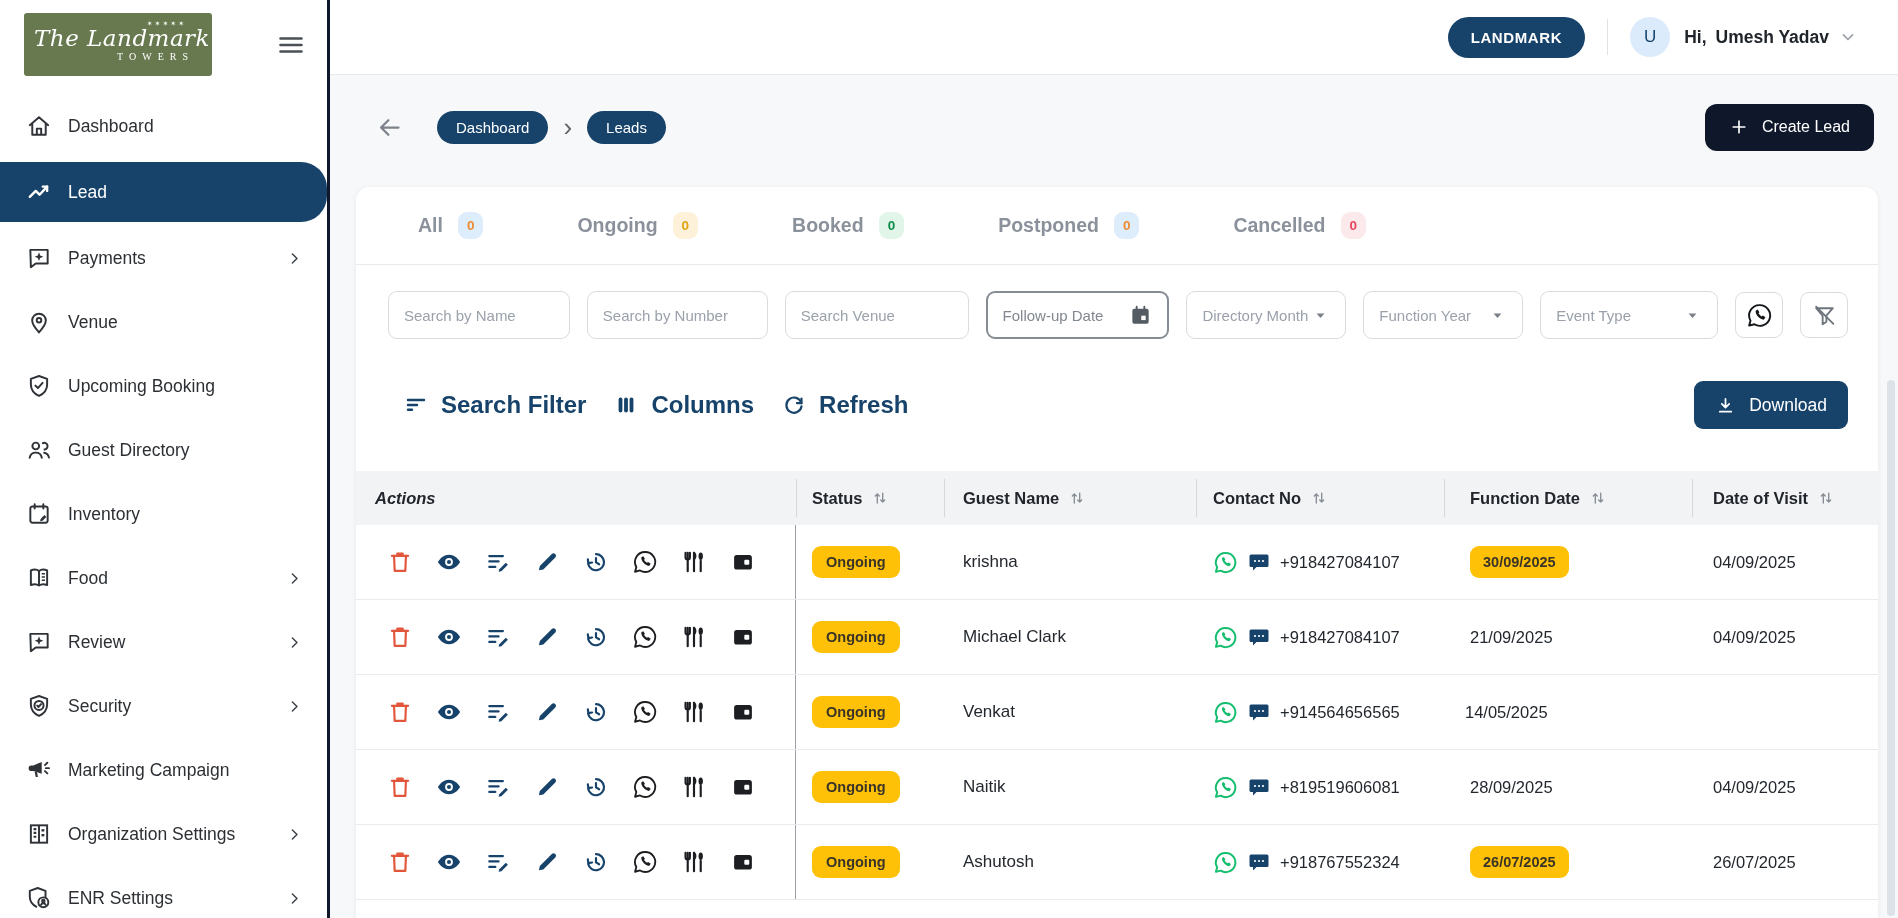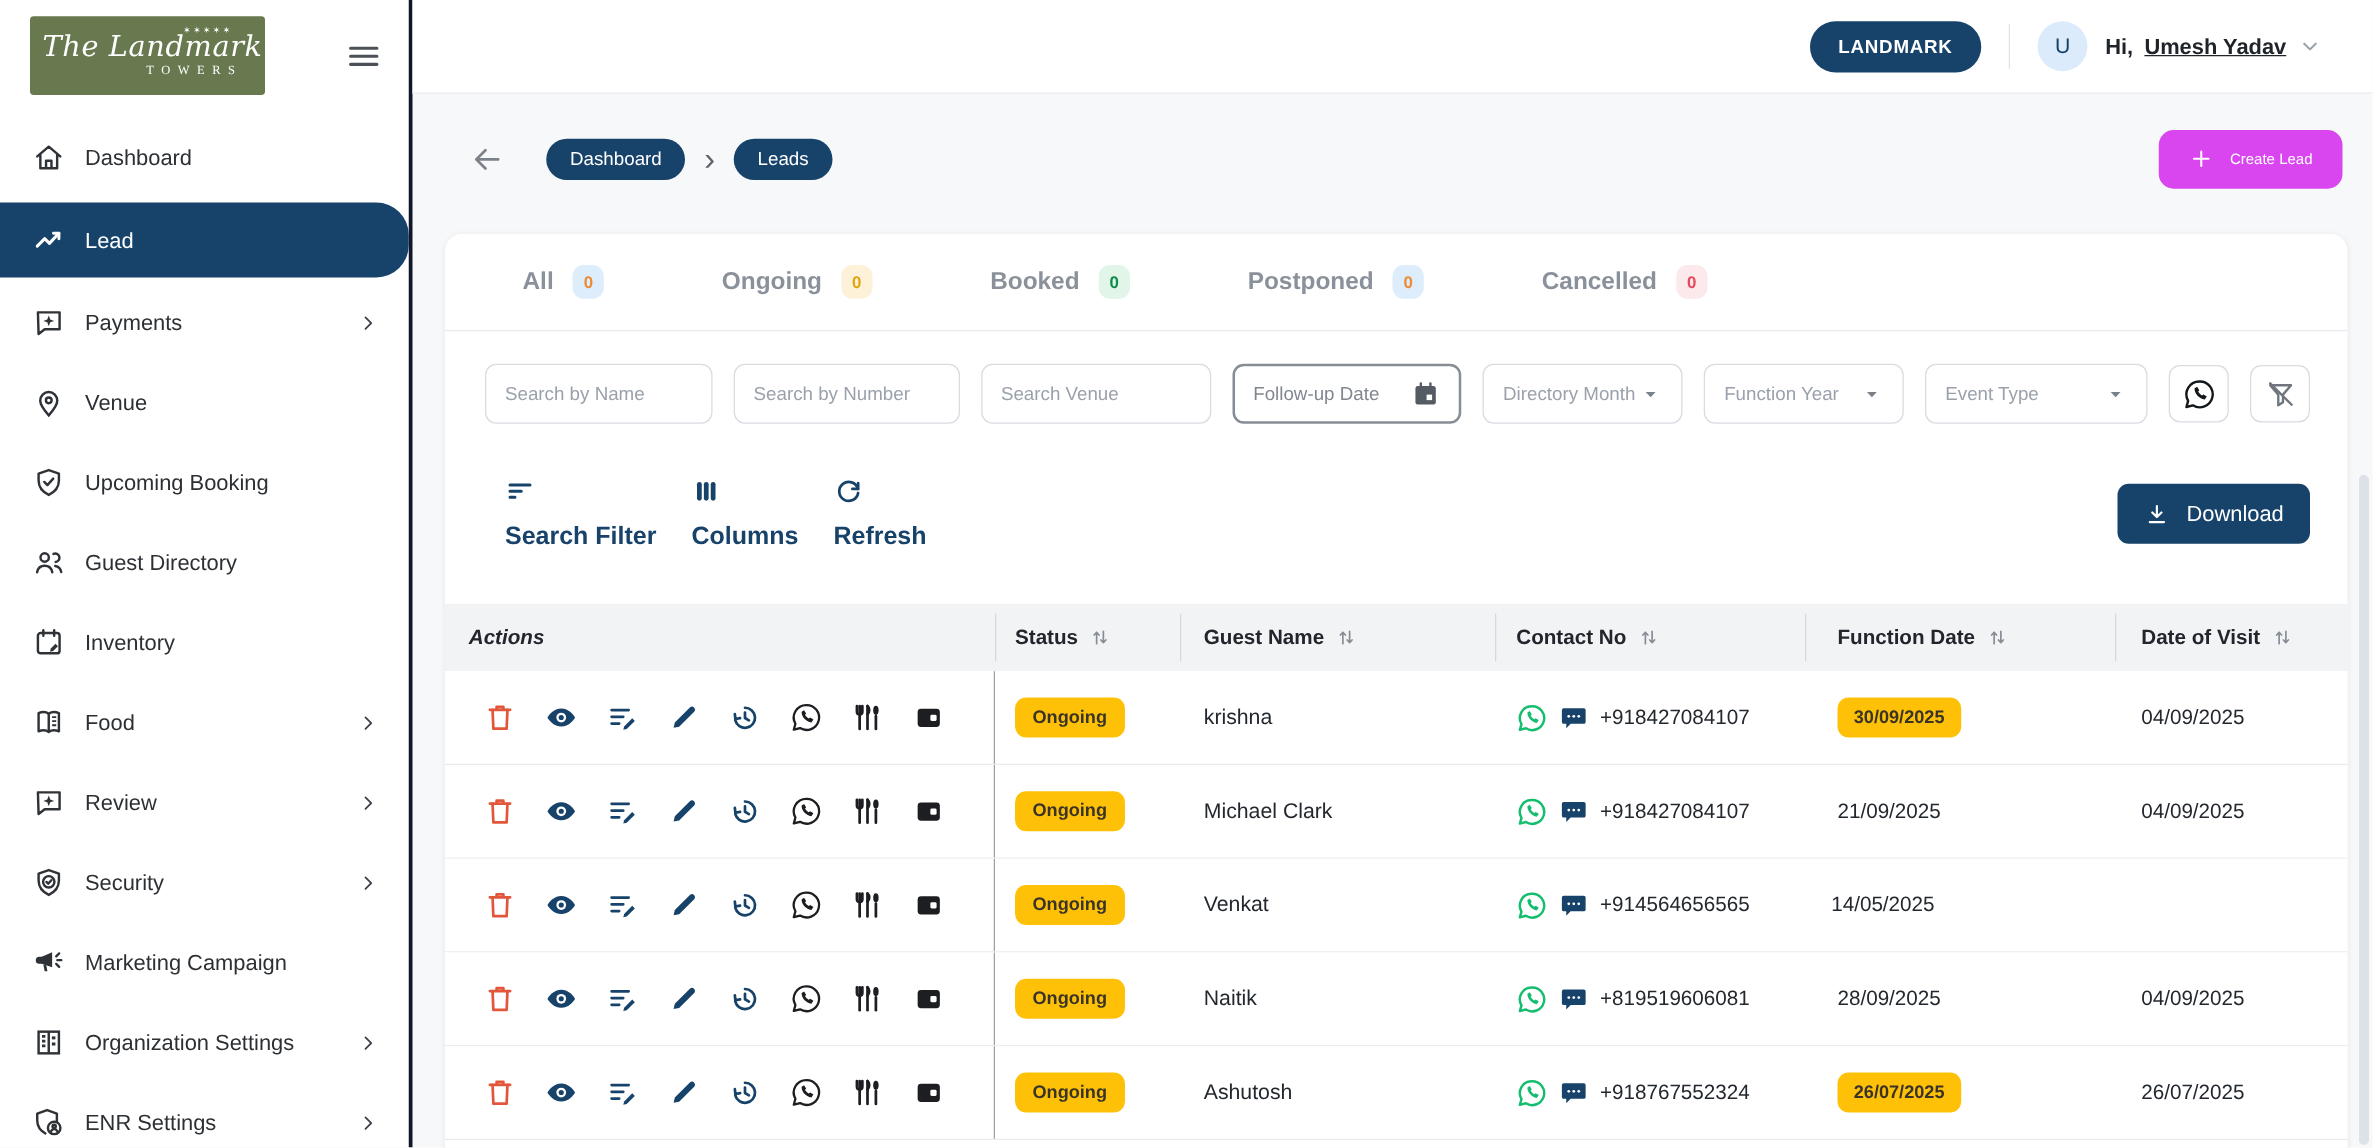--- a/index.html
+++ b/index.html
@@ -31,31 +31,31 @@
   .main { flex:1; display:flex; flex-direction:column; min-width:0; }
   .topbar { height:75px; background:#fff; border-bottom:1px solid #e8eaee; display:flex; align-items:center;
             justify-content:flex-end; padding-right:40px; gap:14px; flex:none; }
   .org-pill { background:#17436B; color:#fff; font-weight:700; letter-spacing:.6px; font-size:15px;
               padding:12px 23px; border-radius:23px; border:none; cursor:pointer; font-family:inherit; }
   .topbar-divider { width:1px; height:36px; background:#dfe2e6; margin:0 8px; }
   .avatar { width:40px; height:40px; border-radius:50%; background:#dcebfb; color:#17436B;
             display:flex; align-items:center; justify-content:center; font-size:17px; }
   .greet-wrap { display:flex; gap:9px; cursor:pointer; }
   .greeting { font-size:17.5px; font-weight:600; color:#1f242a; }
-  .user-name { font-size:17.5px; font-weight:700; color:#1f242a;text-decoration:underline; }
+  .user-name { font-size:17.5px; font-weight:700; color:#1f242a; }
   .user-caret { width:20px; height:20px; color:#9aa0a8; }
 
   
   .content { flex:1; padding:26px 20px 0 26px; min-height:0; }
   .crumb-row { display:flex; align-items:center; height:52px; padding-left:20px; }
   .back-arrow { width:27px; height:27px; color:#7c828a; cursor:pointer; margin-right:34px; }
   .crumb-pill { background:#17436B; color:#fff; font-size:15px; padding:8px 19px; border-radius:18px; cursor:pointer; }
   .crumb-sep { color:#5e646b; margin:0 15px; font-size:26px; line-height:20px; }
-  .create-btn { margin-left:auto; margin-right:4px; background:#d946ef; color:#fff; border:none; border-radius:12px;
-                height:47px; padding:0 24px; display:flex; align-items:center; gap:13px; font-size:12px;
+  .create-btn { margin-left:auto; margin-right:4px; background:#0f172a; color:#fff; border:none; border-radius:12px;
+                height:47px; padding:0 24px; display:flex; align-items:center; gap:13px; font-size:16px;
                 font-family:inherit; cursor:pointer; }
   .create-btn .plus { width:20px; height:20px; }
 
   .card { margin-top:34px; background:#fff; border-radius:14px; box-shadow:0 1px 5px rgba(20,40,60,.08); height:900px; }
 
   
   .tabs-row { display:flex; align-items:center; gap:94px; padding-left:62px; height:78px; border-bottom:1px solid #e8eaee; }
   .tab { display:flex; align-items:center; gap:15px; font-size:19.5px; color:#8b919b; font-weight:600; cursor:pointer; }
   .tab-badge { font-size:13.5px; font-weight:700; padding:7px 9px; border-radius:9px; line-height:1; }
   .b-all       { background:#ddedfb; color:#ed8a33; }
@@ -72,21 +72,21 @@
   .followup { border:2px solid #878d95; justify-content:space-between; color:#81878f; cursor:pointer; }
   .cal-icon { width:23px; height:23px; color:#555b63; }
   .caret { width:19px; height:19px; color:#7a8088; }
   .icon-btn { width:48px; height:46px; border:1px solid #d8dce1; border-radius:9px; background:#fff;
               display:flex; align-items:center; justify-content:center; cursor:pointer; }
   .icon-btn .wa-big { width:27px; height:27px; color:#14171a; }
   .icon-btn .foff { width:25px; height:25px; color:#6f757d; }
 
   
   .toolbar-row { display:flex; align-items:center; gap:28px; padding:36px 30px 26px 48px; }
-  .tool { display:flex; align-items:flex-start; gap:13px; color:#17436B; font-size:20px; font-weight:700; cursor:pointer;flex-direction:column; }
+  .tool { display:flex; align-items:center; gap:13px; color:#17436B; font-size:24px; font-weight:700; cursor:pointer; }
   .tool svg { width:24px; height:24px; }
   .download-btn { margin-left:auto; background:#17436B; color:#fff; border:none; border-radius:9px; height:48px;
                   padding:0 21px; display:flex; align-items:center; gap:13px; font-size:17.5px;
                   font-family:inherit; cursor:pointer; }
   .download-btn svg { width:21px; height:21px; }
 
   
   .table { margin-top:16px; }
   .thead { display:flex; align-items:center; background:#f2f3f5; height:54px; }
   .th { display:flex; align-items:center; gap:9px; font-size:16.5px; font-weight:700; color:#22262c;

